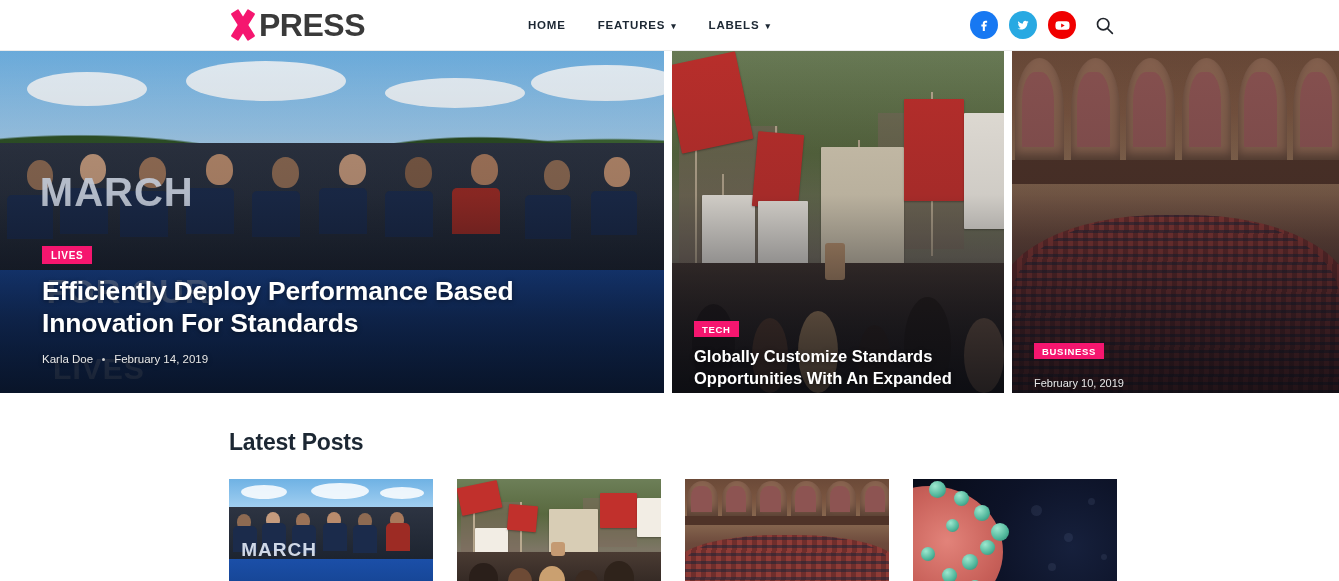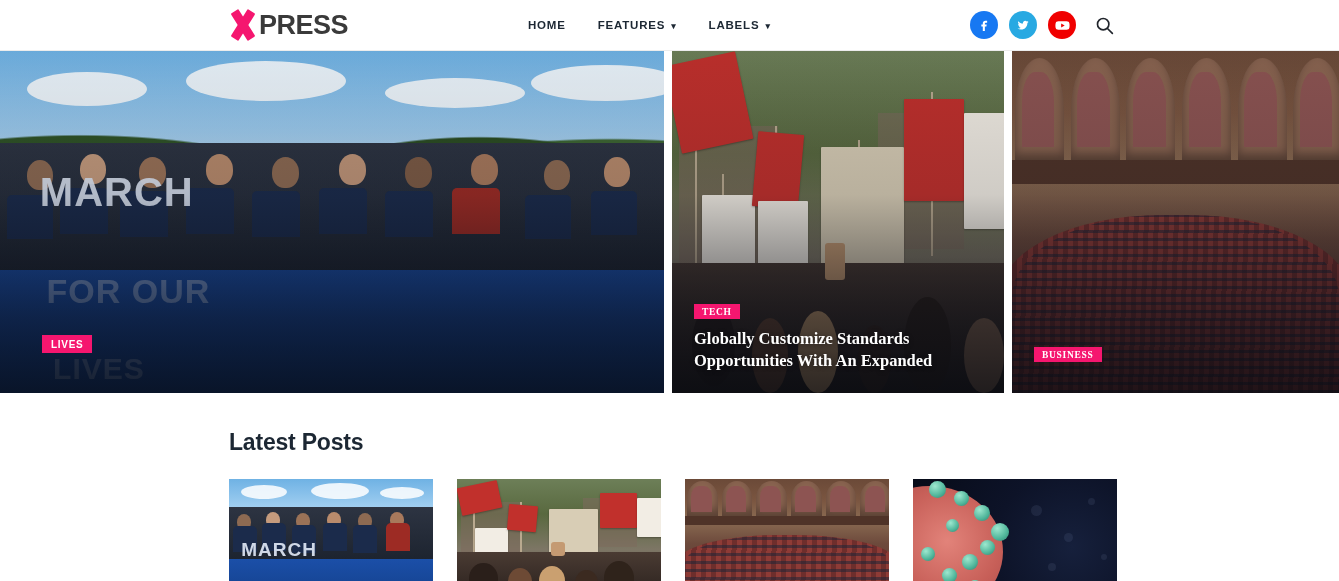--- a/index.html
+++ b/index.html
@@ -9,21 +9,21 @@
   
   .header{ height:51px; width:100%; background:#fff; display:flex;
     align-items:center; position:relative; border-bottom:1px solid #ececec; }
 
   .logo{ position:absolute; left:228px; display:flex; align-items:center; gap:1px; }
   .logo-x{ width:30px; height:30px; position:relative; }
   .logo-x::before,.logo-x::after{ content:""; position:absolute; left:50%; top:50%;
     width:9px; height:32px; background:#f5166f; border-radius:1px; }
   .logo-x::before{ transform:translate(-50%,-50%) rotate(32deg); }
   .logo-x::after{ transform:translate(-50%,-50%) rotate(-32deg); }
-  .logo-text{ font-size:27px; font-weight:700; color:#3a3a3a; letter-spacing:-0.5px; }
+  .logo-text{ font-size:32px; font-weight:700; color:#3a3a3a; letter-spacing:-0.5px; }
 
   .nav{ position:absolute; left:528px; display:flex; align-items:center; gap:32px; }
   .nav-item{ font-size:11.5px; font-weight:700; color:#1c2733; letter-spacing:.8px;
     display:flex; align-items:center; gap:6px; cursor:pointer; }
   .caret{ font-size:9px; line-height:1; position:relative; top:1px; }
 
   .header-right{ position:absolute; right:222px; display:flex; align-items:center; gap:11px; }
   .soc{ width:28px; height:28px; border-radius:50%; display:flex; align-items:center;
     justify-content:center; cursor:pointer; }
   .soc svg{ display:block; }
@@ -37,21 +37,21 @@
   .hero-main{ width:668px; }
   .hero-side{ width:334px; }
   .hero-side2{ width:329px; }
 
   .hero-img{ position:absolute; inset:0; }
   .hero-shade{ position:absolute; inset:0;
     background:linear-gradient(to bottom, rgba(10,14,24,.05) 0%, rgba(10,14,24,.15) 42%,
       rgba(8,11,20,.62) 78%, rgba(6,9,16,.80) 100%); }
 
   .hero-body{ position:absolute; left:0; right:0; bottom:0; padding:0 40px 28px 42px; }
-  .hero-side .hero-body,.hero-side2 .hero-body{ padding:0 22px 22px 22px;font-family:Liberation Serif, serif; }
+  .hero-side .hero-body,.hero-side2 .hero-body{ padding:0 22px 4px 22px; }
 
   .badge{ display:inline-block; background:#f5166f; color:#fff; font-size:10px;
     font-weight:700; letter-spacing:.7px; padding:4px 9px 3px; margin-bottom:12px; }
   .hero-side .badge,.hero-side2 .badge{ font-size:9.5px; padding:3px 8px 2px; margin-bottom:9px; }
 
   .hero-title{ color:#fff; font-weight:700; line-height:1.18;
     text-shadow:0 1px 5px rgba(0,0,0,.45); }
   .hero-main .hero-title{ font-size:26.5px; letter-spacing:-.2px; }
   .hero-side .hero-title,.hero-side2 .hero-title{ font-size:16.5px; line-height:1.3; }
 
@@ -203,20 +203,26 @@
       <div class="head" style="left:91%;top:31%;width:26px;height:30px;background:#b98b6c;"></div>
       <div class="shirt" style="left:89%;top:41%;width:46px;height:44px;"></div>
       <div class="banner"></div>
       <div class="btxt" style="font-size:40px;bottom:52%;">MARCH</div>
       <div class="btxt" style="font-size:34px;bottom:24%;left:7%;opacity:.45;">FOR OUR</div>
       <div class="btxt" style="font-size:30px;bottom:2%;left:8%;opacity:.35;">LIVES</div>
     </div>
     <div class="hero-shade"></div>
     <div class="hero-body">
       <div class="badge">LIVES</div>
+      <div class="hero-title">Efficiently Deploy Performance Based Innovation For Standards</div>
+      <div class="hero-meta">
+        <span>Karla Doe</span>
+        <span class="dot"></span>
+        <span>February 14, 2019</span>
+      </div>
     </div>
   </div>
 
   <div class="hero-card hero-side">
     <div class="hero-img sc prot">
       <div class="bg"></div>
       <div class="bld" style="left:2%;top:22%;width:30%;height:45%;"></div>
       <div class="bld" style="left:62%;top:18%;width:26%;height:40%;"></div>
       <div class="pole" style="left:7%;top:6%;height:60%;"></div>
       <div class="sign r" style="left:0%;top:2%;width:22%;height:26%;transform:rotate(-12deg);"></div>
@@ -261,20 +267,23 @@
       <div class="drape" style="left:54%;top:6%;width:10%;height:22%;"></div>
       <div class="drape" style="left:71%;top:6%;width:10%;height:22%;"></div>
       <div class="drape" style="left:88%;top:6%;width:10%;height:22%;"></div>
       <div class="box" style="left:0;top:32%;right:0;height:7%;background:#4f3328;"></div>
       <div class="seats"></div>
       <div class="rows"></div>
     </div>
     <div class="hero-shade"></div>
     <div class="hero-body">
       <div class="badge">BUSINESS</div>
+      <div class="hero-meta">
+        <span>February 10, 2019</span>
+      </div>
     </div>
   </div>
 </div>
 
 <div class="latest">
   <div class="latest-title">Latest Posts</div>
 
   <div class="grid">
 
     <div class="thumb">

